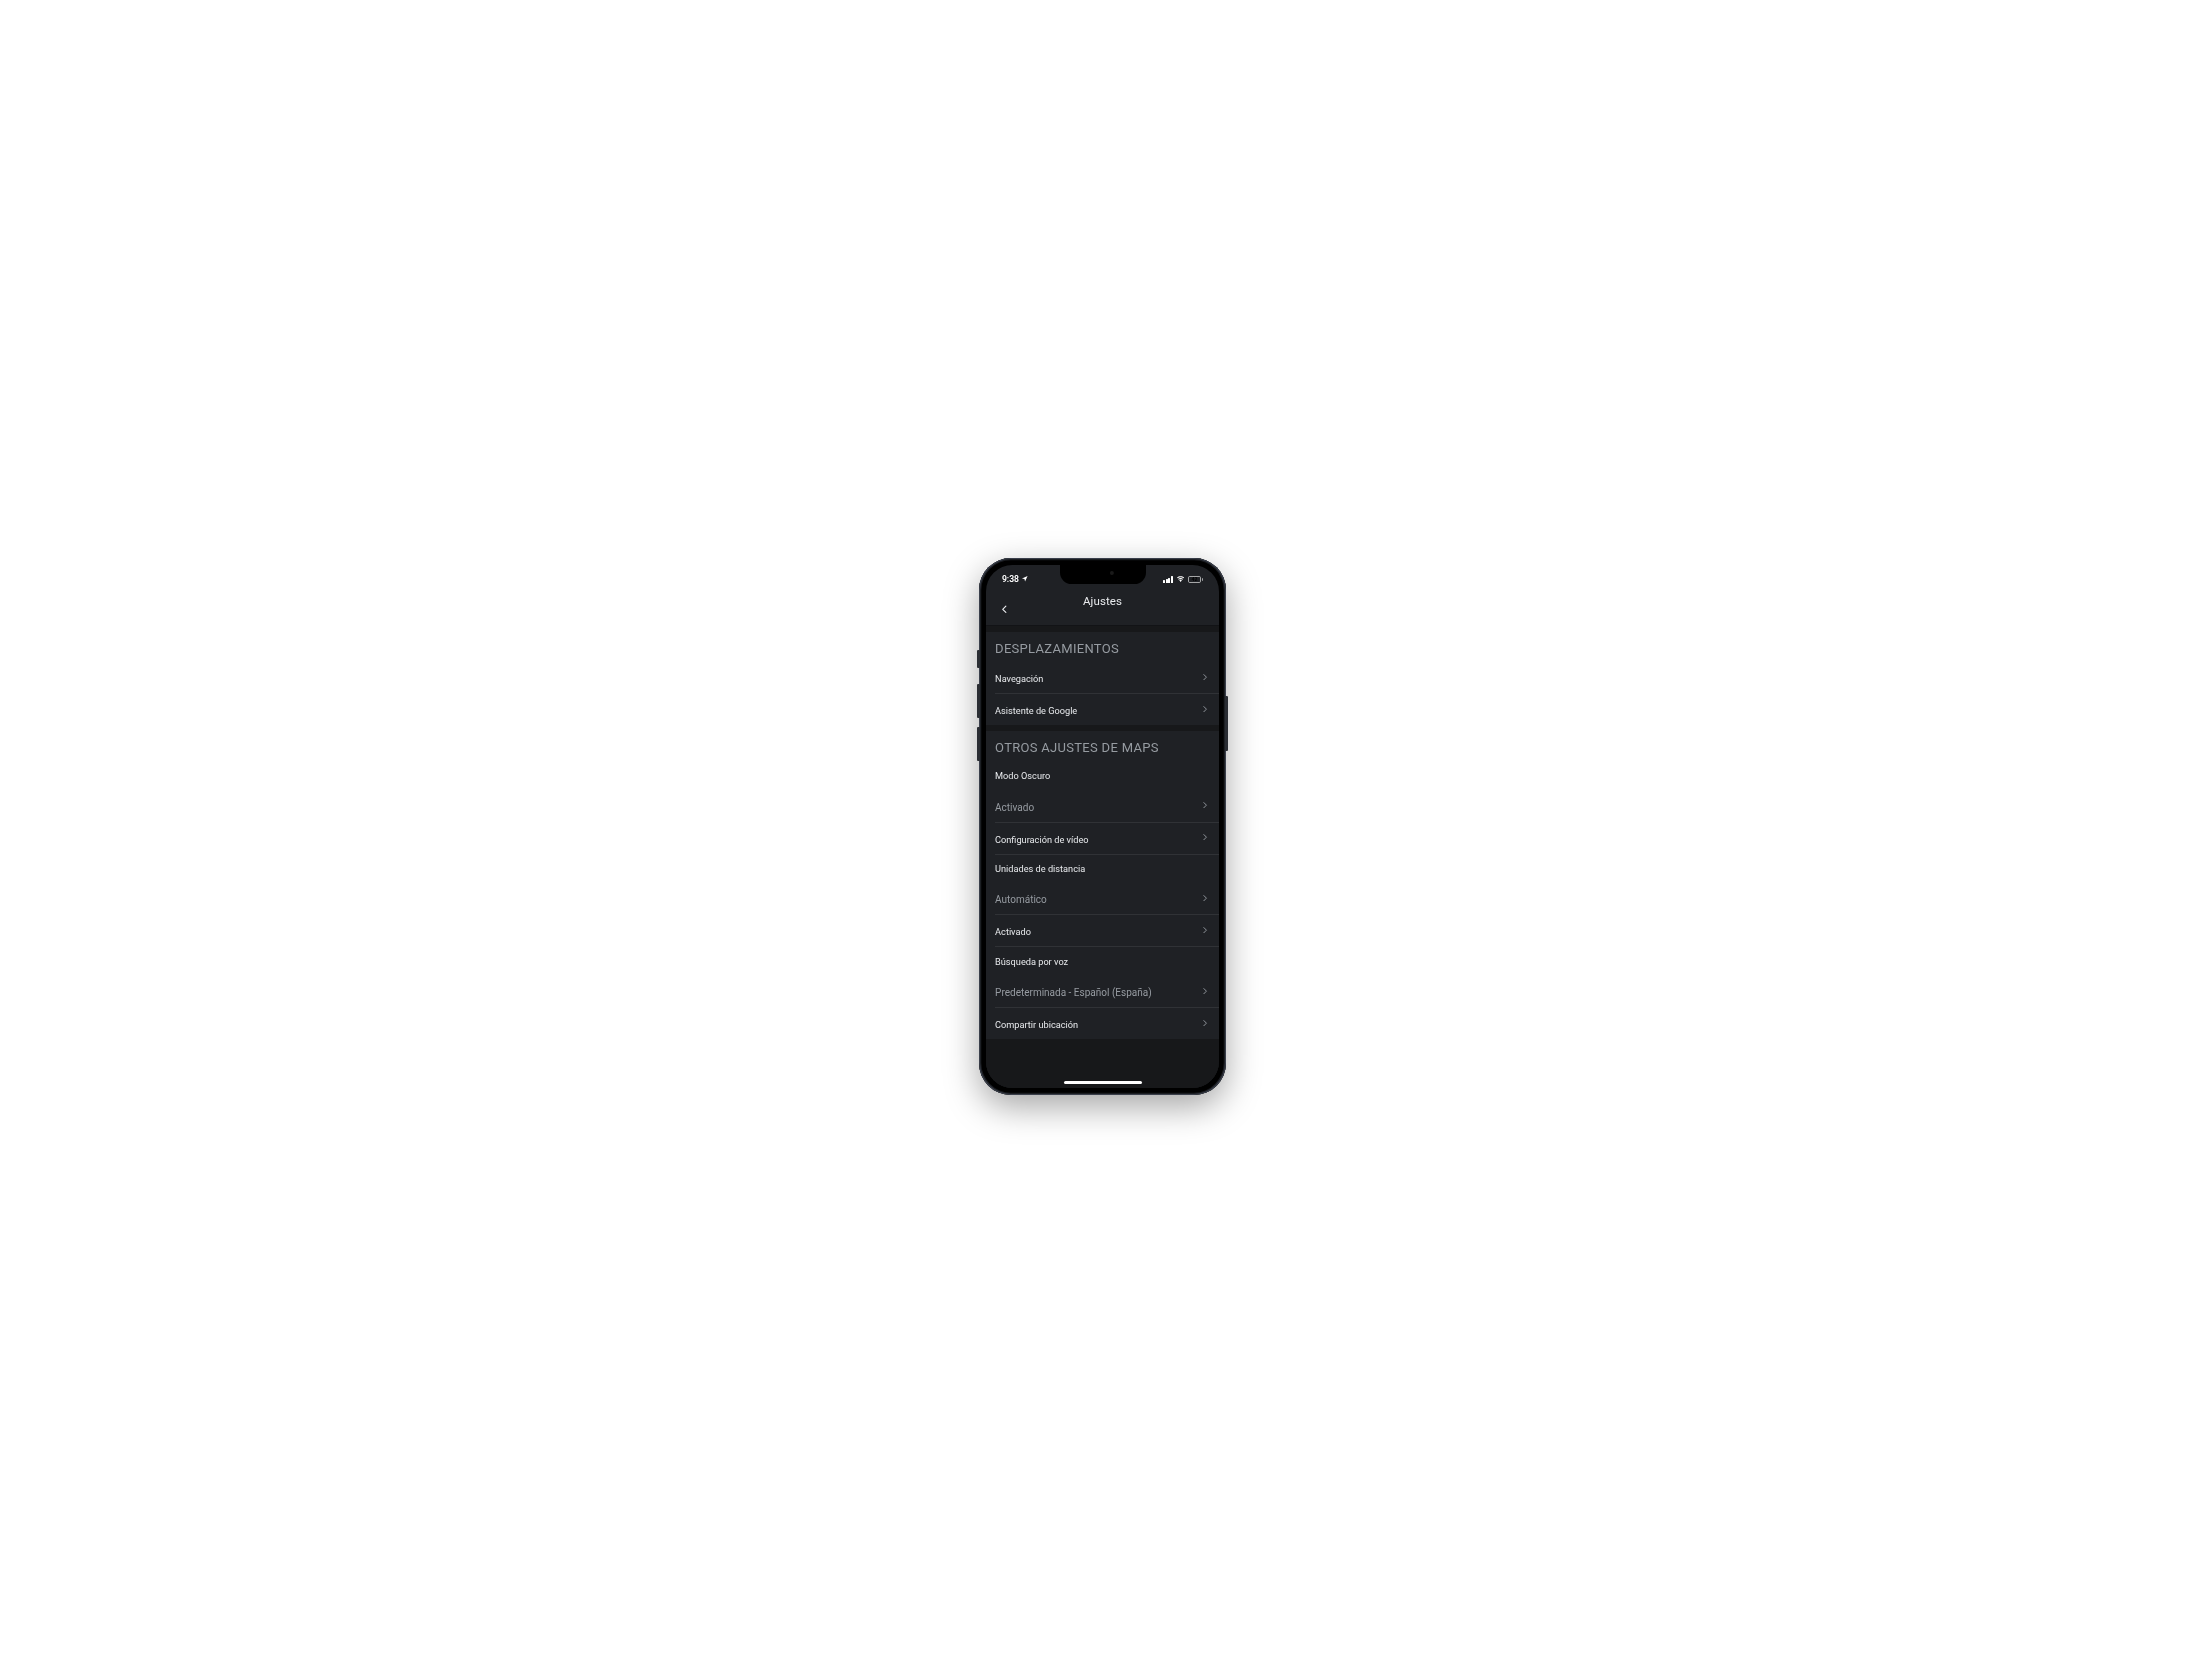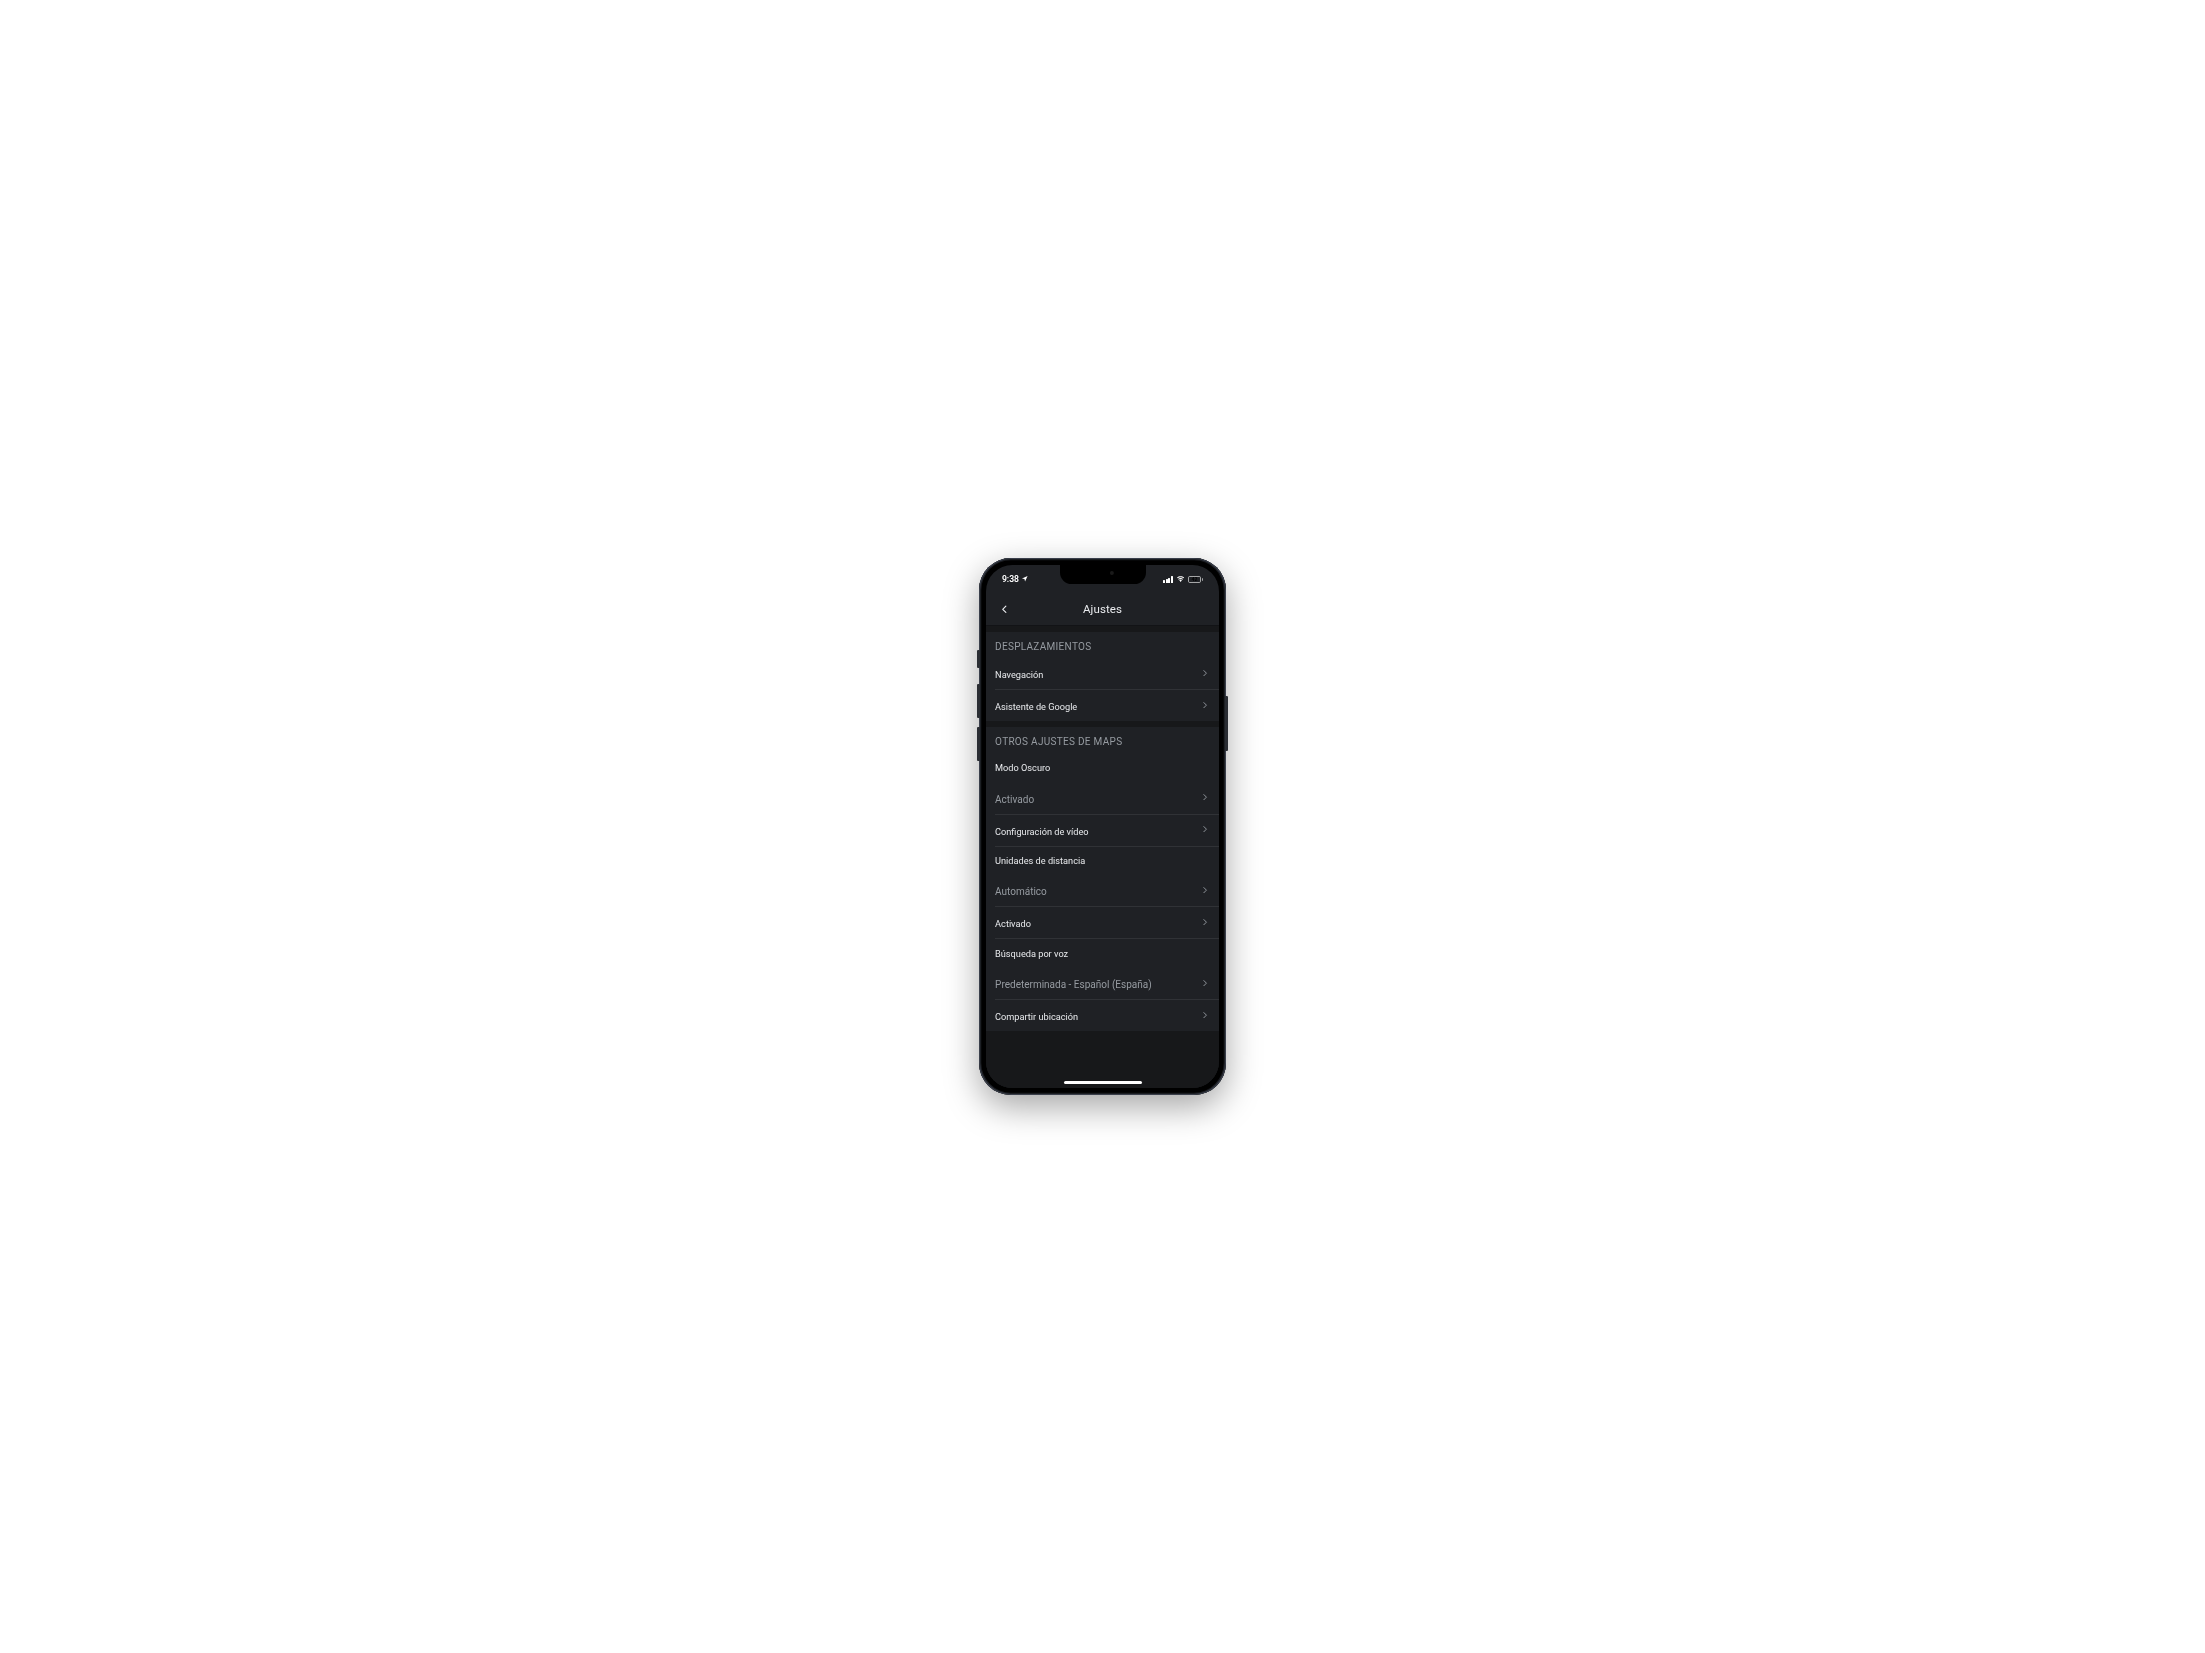--- a/index.html
+++ b/index.html
@@ -106,21 +106,21 @@
     color: #000;
   }
   .battery-tip {
     width: 1.1px;
     height: 2.9px;
     background: rgba(255,255,255,0.6);
     border-radius: 0 1.1px 1.1px 0;
   }
   .nav-header {
     display: flex;
-    align-items: center;
+    align-items: flex-start;
     justify-content: center;
     height: 32px;
     position: relative;
     flex-shrink: 0;
     border-bottom: 0.6px solid rgba(0,0,0,0.4);
     background: #1f2125;
   }
   .back-btn {
     position: absolute;
     left: 5.7px;
@@ -143,21 +143,21 @@
     overflow-y: hidden;
     background: #17181a;
   }
   .section {
     background: #1f2125;
     margin-top: 5.7px;
   }
   .section:first-child { margin-top: 5.7px; }
   .section-header {
     padding: 9.2px 9.2px 5.7px 9.2px;
-    font-size: 10px;
+    font-size: 13px;
     color: #969ba1;
     letter-spacing: 0.3px;
   }
   .row {
     display: flex;
     align-items: flex-end;
     padding: 9.2px 9.2px;
     position: relative;
     min-height: 32px;
   }

